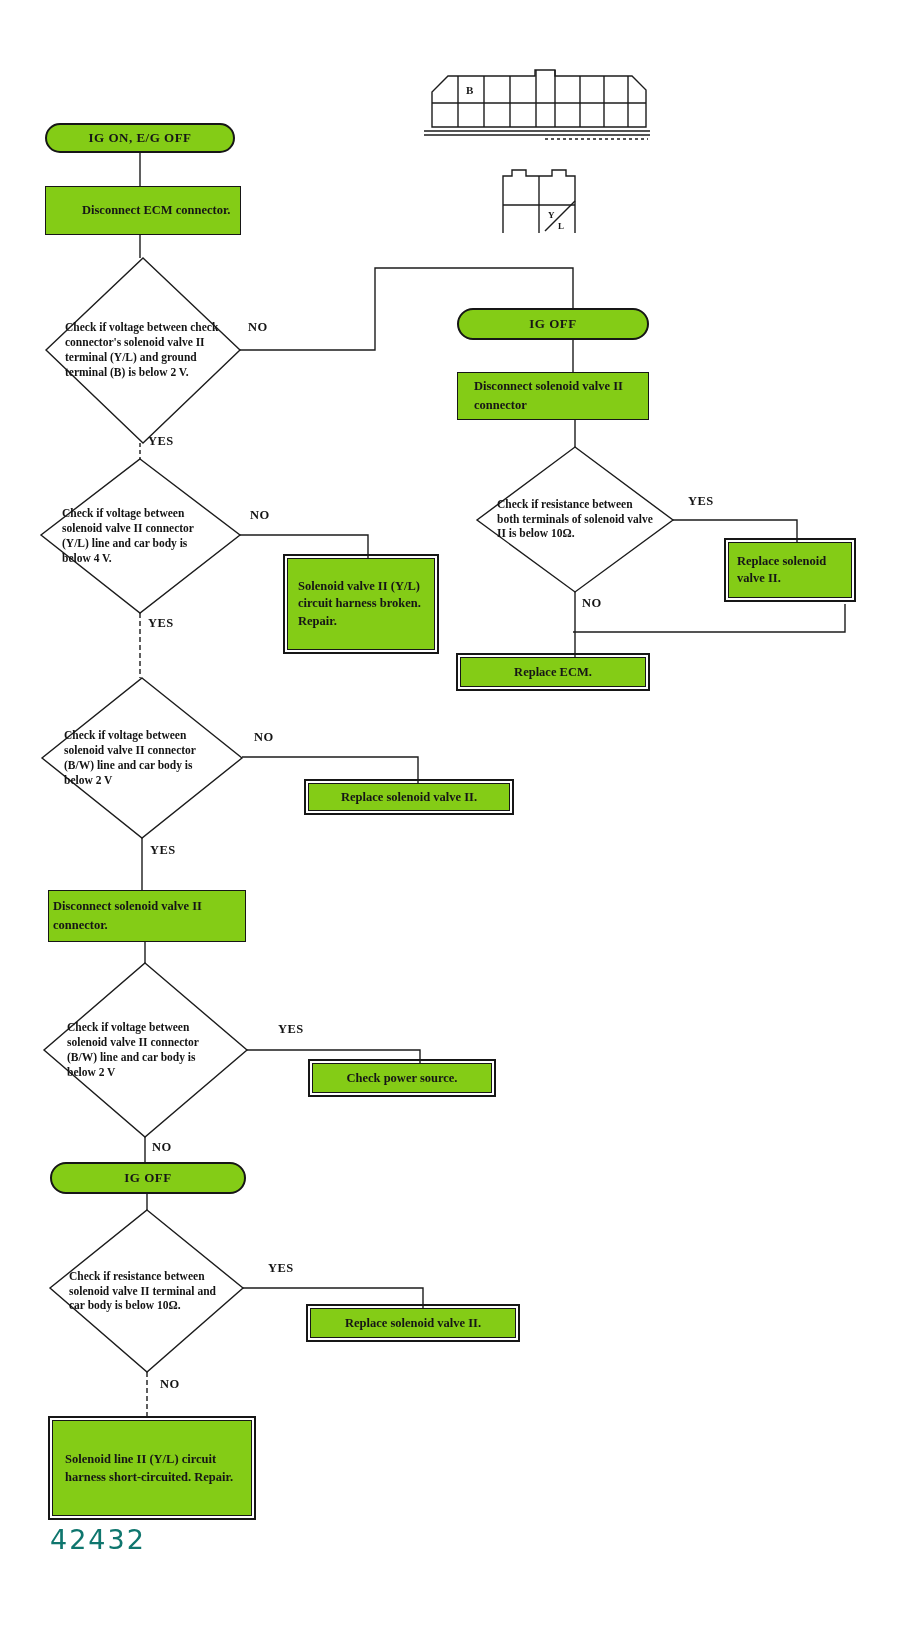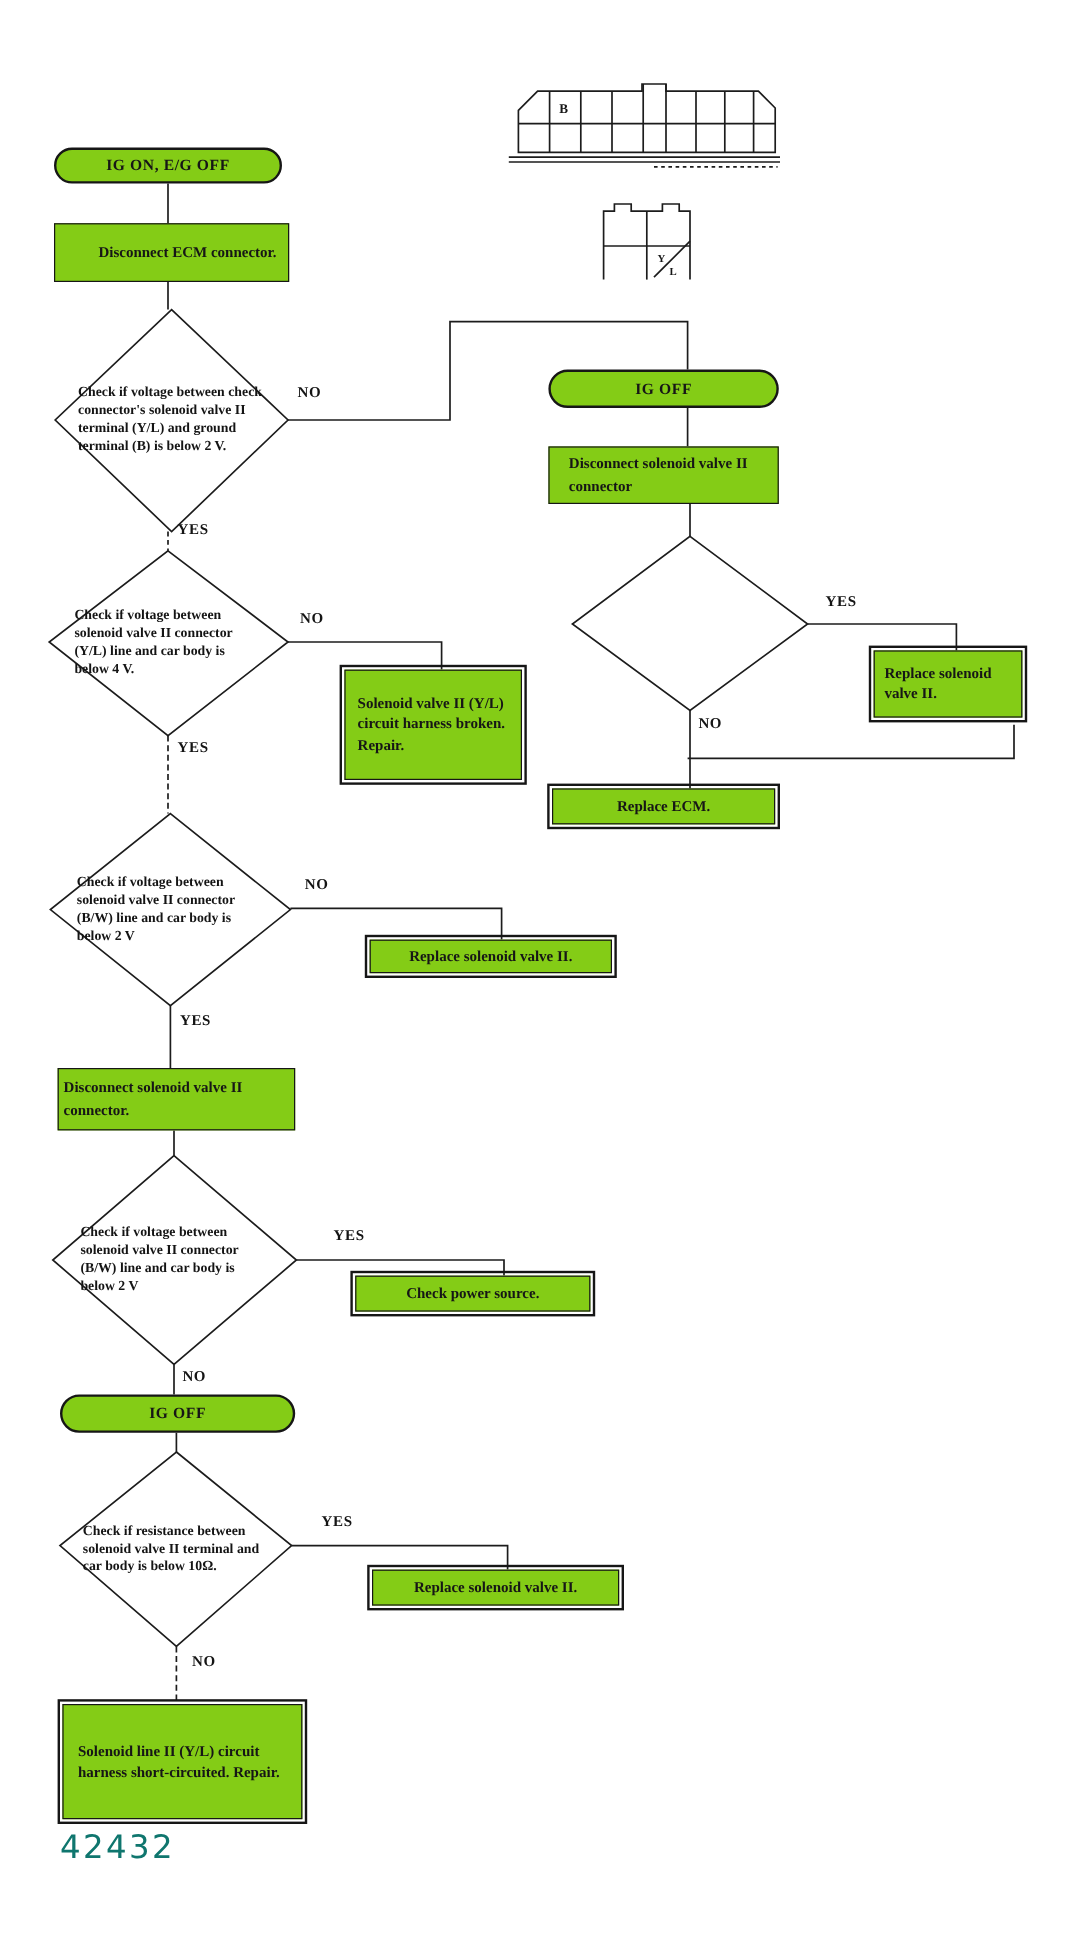--- a/index.html
+++ b/index.html
@@ -81,38 +81,39 @@
 
   <div class="node pill" style="left:45px;top:123px;width:190px;height:30px">IG ON, E/G OFF</div>
 
   <div class="node rect" style="left:45px;top:186px;width:196px;height:49px;padding-left:36px">Disconnect ECM connector.</div>
 
   <div class="dtext" style="left:53px;top:268px;width:180px;height:164px">Check if voltage between check connector's solenoid valve II terminal (Y/L) and ground terminal (B) is below 2 V.</div>
   <div class="dtext" style="left:50px;top:468px;width:180px;height:136px">Check if voltage between solenoid valve II connector (Y/L) line and car body is below 4 V.</div>
   <div class="dtext" style="left:52px;top:690px;width:180px;height:136px">Check if voltage between solenoid valve II connector (B/W) line and car body is below 2 V</div>
   <div class="dtext" style="left:55px;top:982px;width:180px;height:136px">Check if voltage between solenoid valve II connector (B/W) line and car body is below 2 V</div>
   <div class="dtext" style="left:57px;top:1223px;width:180px;height:136px">Check if resistance between solenoid valve II terminal and car body is below 10Ω.</div>
+  <div class="dtext" style="left:485px;top:451px;width:180px;height:136px">Check if resistance between both terminals of solenoid valve II is below 10Ω.</div>
 
   <span class="lbl" style="left:248px;top:320px">NO</span>
   <span class="lbl" style="left:148px;top:434px">YES</span>
   <span class="lbl" style="left:250px;top:508px">NO</span>
   <span class="lbl" style="left:148px;top:616px">YES</span>
   <span class="lbl" style="left:254px;top:730px">NO</span>
   <span class="lbl" style="left:150px;top:843px">YES</span>
   <span class="lbl" style="left:278px;top:1022px">YES</span>
   <span class="lbl" style="left:152px;top:1140px">NO</span>
   <span class="lbl" style="left:268px;top:1261px">YES</span>
   <span class="lbl" style="left:160px;top:1377px">NO</span>
   <span class="lbl" style="left:688px;top:494px">YES</span>
   <span class="lbl" style="left:582px;top:596px">NO</span>
 
   <div class="node term" style="left:287px;top:558px;width:148px;height:92px;padding-left:10px;line-height:1.4">Solenoid valve II (Y/L) circuit harness broken. Repair.</div>
   <div class="node term center" style="left:308px;top:783px;width:202px;height:28px">Replace solenoid valve II.</div>
   <div class="node rect" style="left:48px;top:890px;width:198px;height:52px;padding-left:4px">Disconnect solenoid valve II connector.</div>
-  <div class="node term center" style="left:296px;top:1063px;width:196px;height:30px">Check power source.</div>
+  <div class="node term center" style="left:312px;top:1063px;width:180px;height:30px">Check power source.</div>
   <div class="node pill" style="left:50px;top:1162px;width:196px;height:32px">IG OFF</div>
   <div class="node term center" style="left:310px;top:1308px;width:206px;height:30px">Replace solenoid valve II.</div>
   <div class="node term" style="left:52px;top:1420px;width:200px;height:96px;padding-left:12px;line-height:1.45">Solenoid line II (Y/L) circuit harness short-circuited. Repair.</div>
 
   <div class="node pill" style="left:457px;top:308px;width:192px;height:32px">IG OFF</div>
   <div class="node rect" style="left:457px;top:372px;width:192px;height:48px;padding-left:16px">Disconnect solenoid valve II connector</div>
   <div class="node term" style="left:728px;top:542px;width:124px;height:56px;padding-left:8px;line-height:1.4">Replace solenoid valve II.</div>
   <div class="node term center" style="left:460px;top:657px;width:186px;height:30px">Replace ECM.</div>
 
   <div class="fignum" style="left:50px;top:1524px">42432</div>

